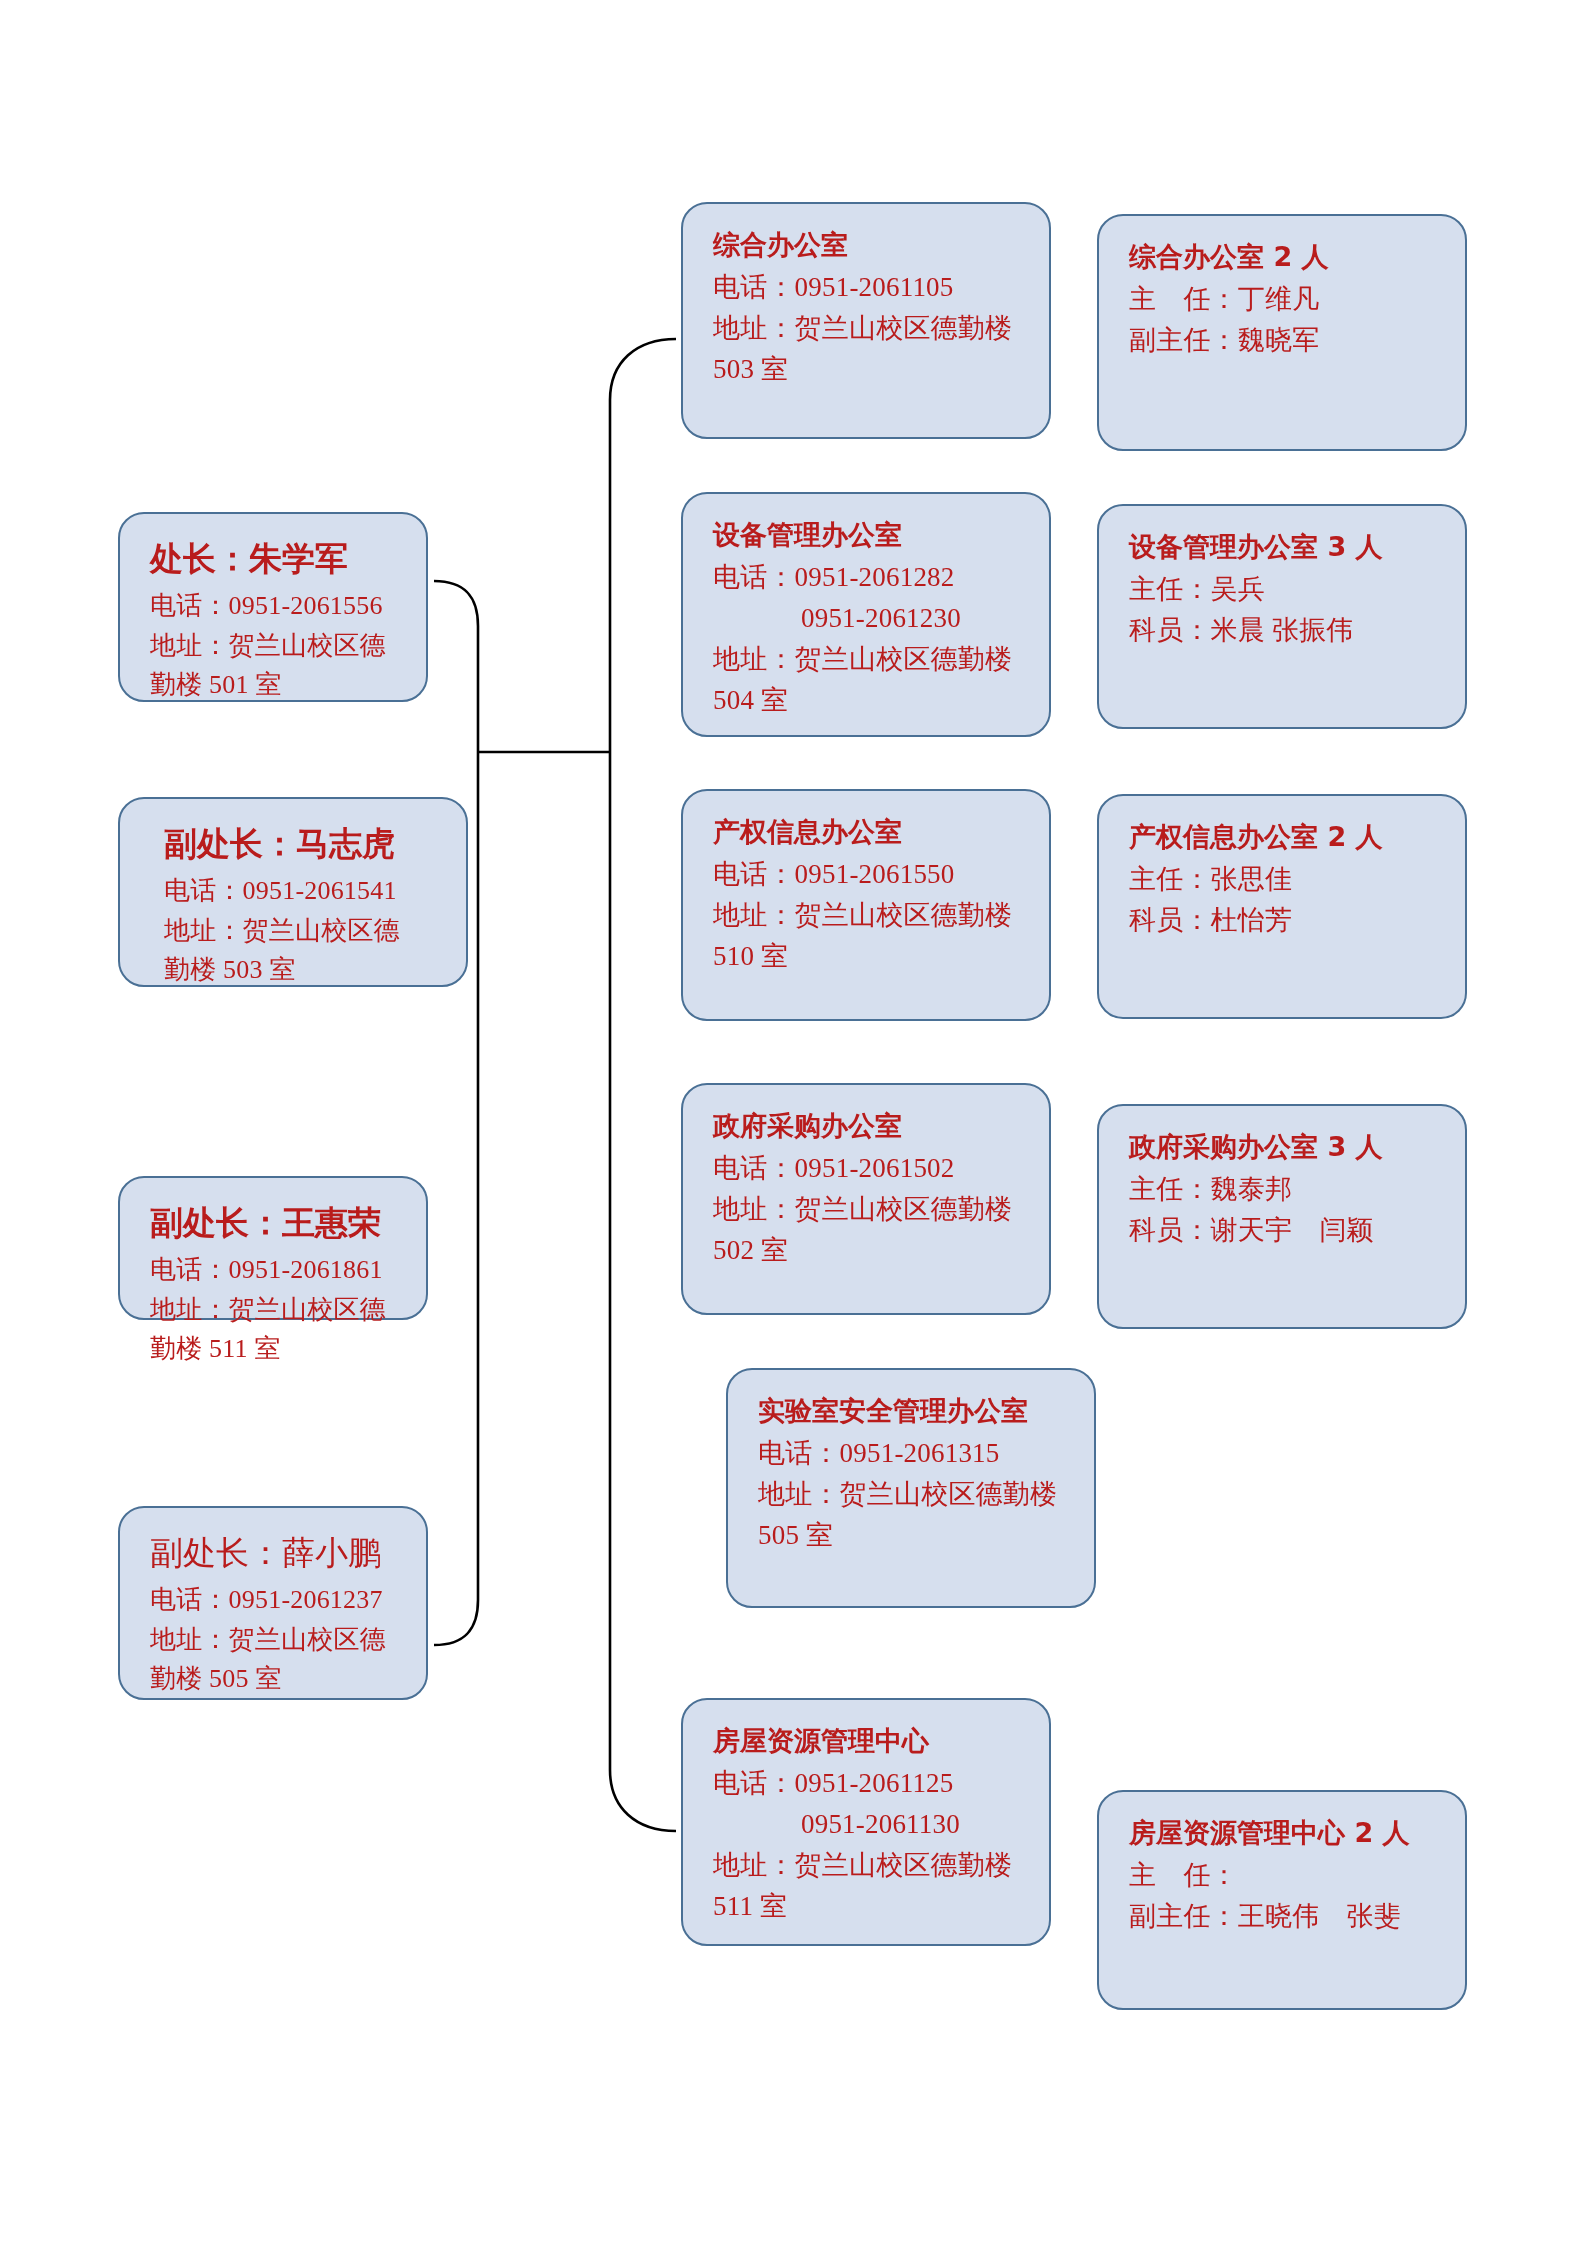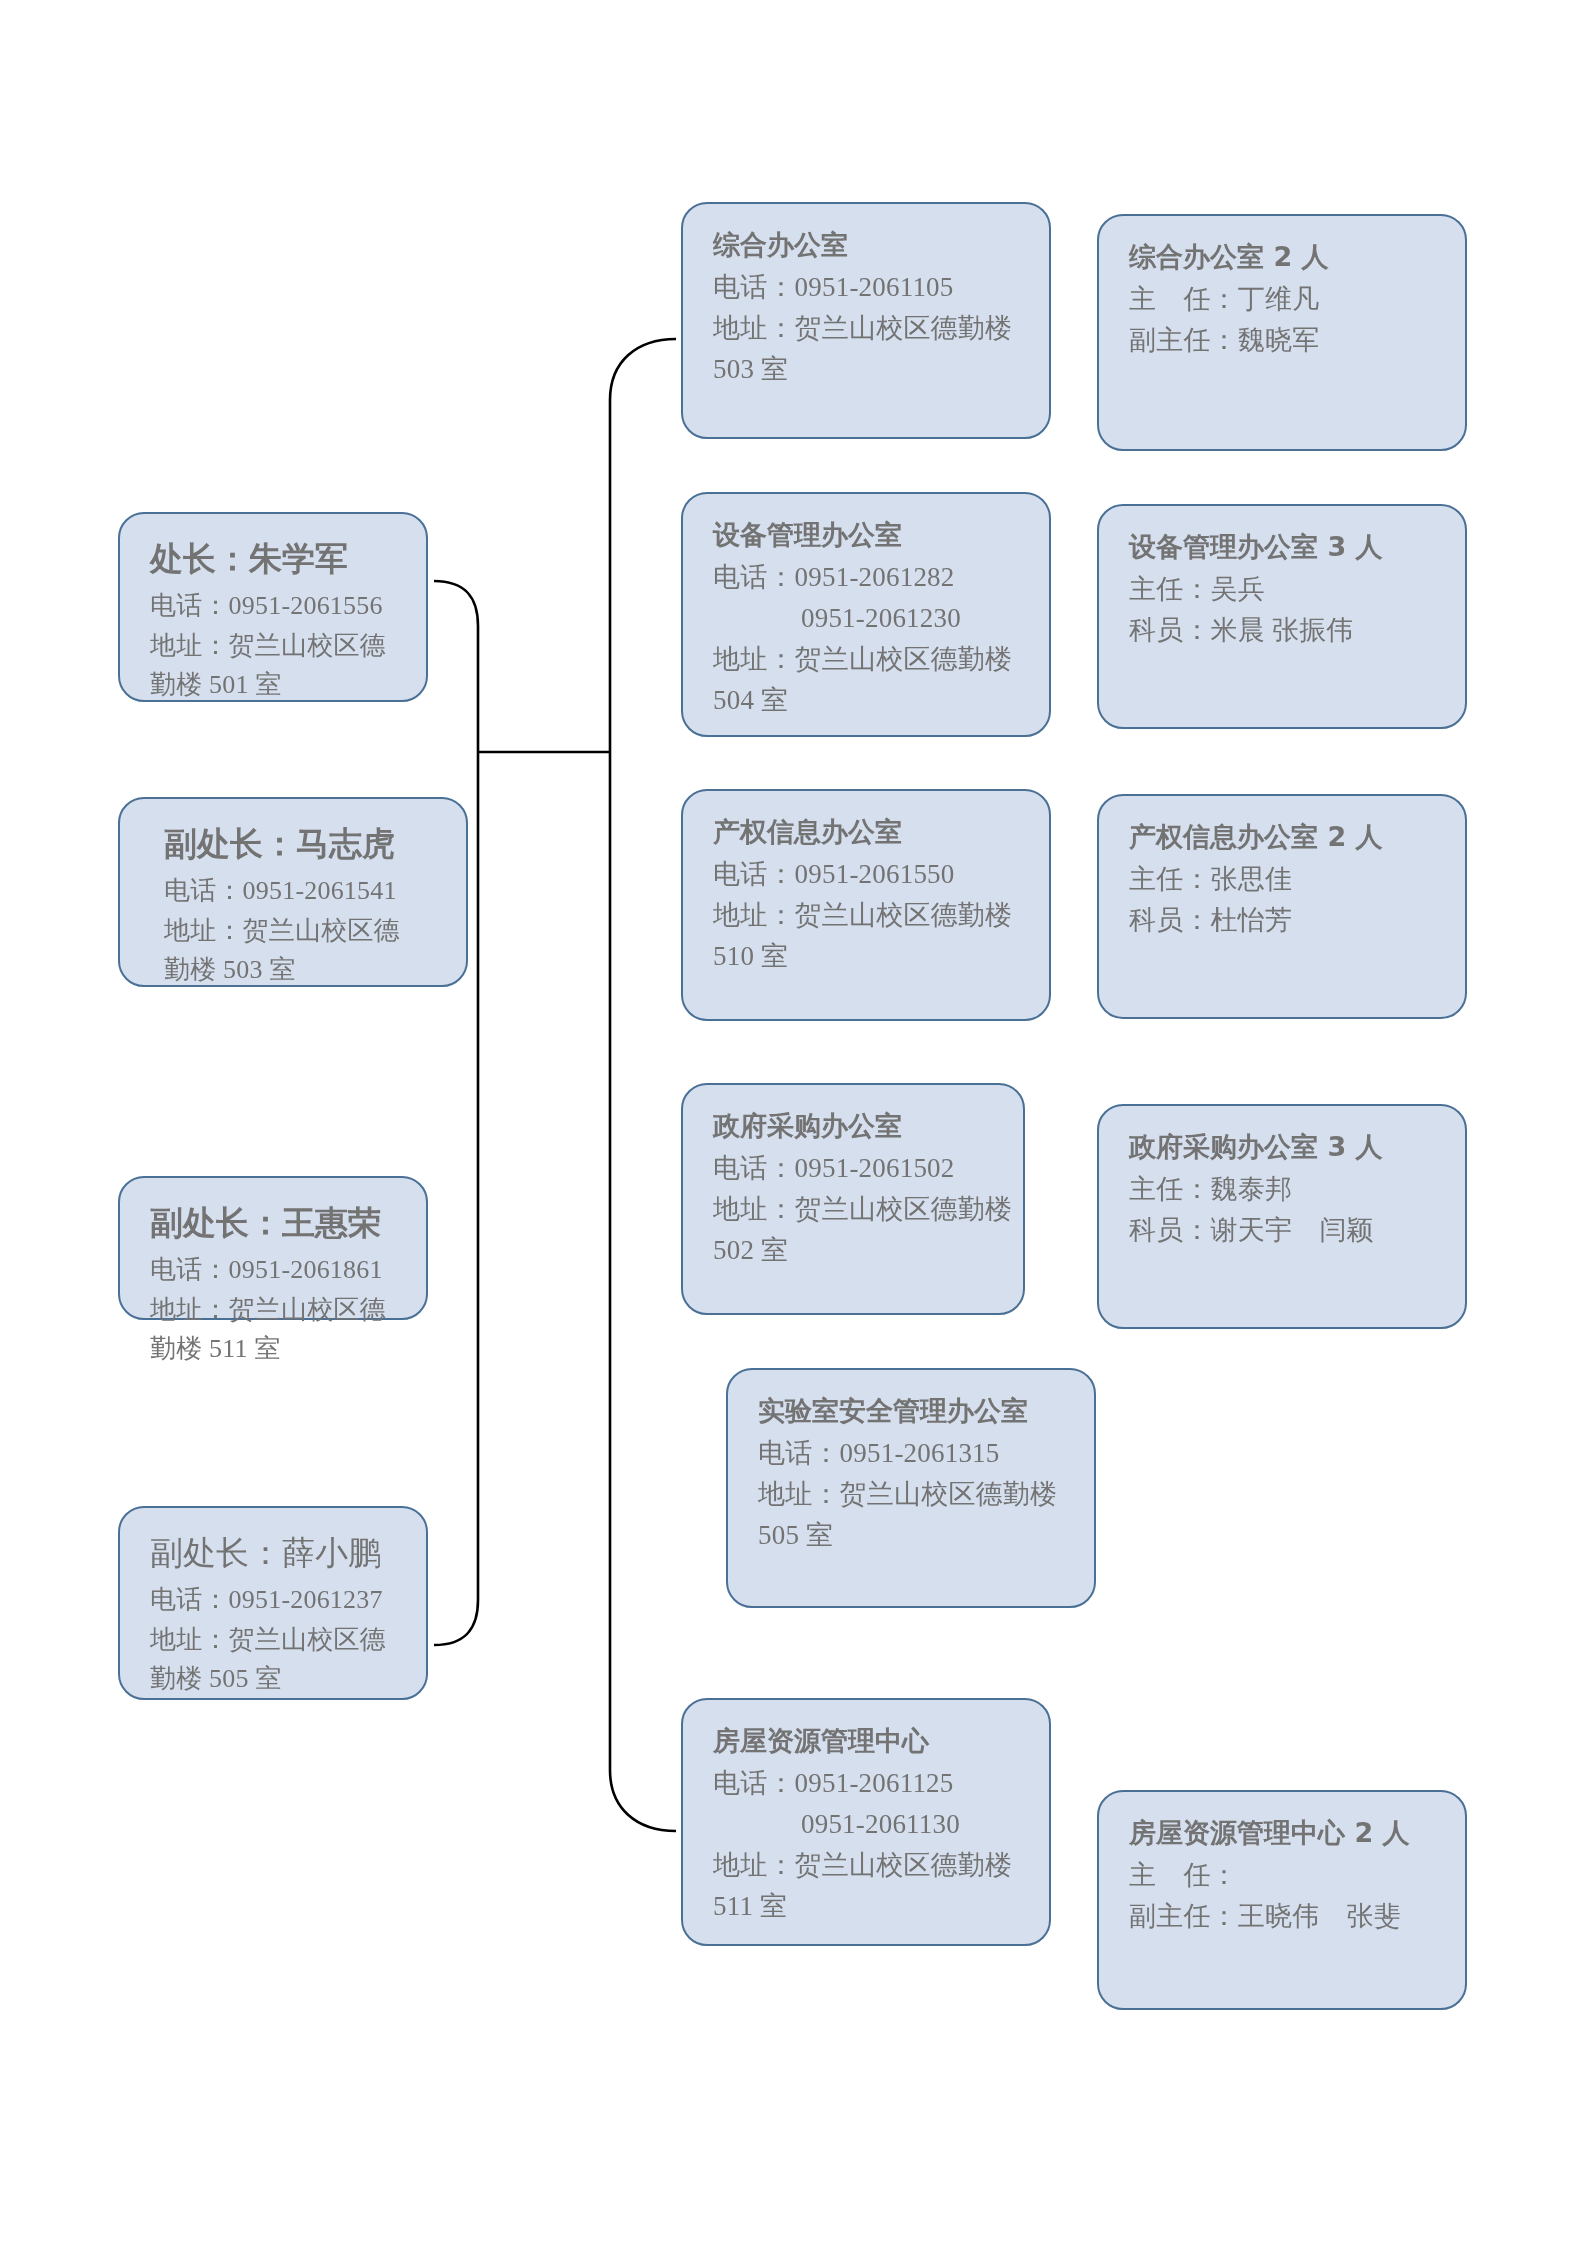--- a/index.html
+++ b/index.html
@@ -25,21 +25,21 @@
     height: 2245px;
     pointer-events: none;
   }
   .node {
     position: absolute;
     box-sizing: border-box;
     background: #d6dfee;
     border: 2.5px solid #4a7095;
     border-radius: 26px;
     padding: 20px 22px 14px 30px;
-    color: #737373;
+    color: #b91c1c;
   }
   .node .line {
     white-space: pre;
     line-height: 1.52;
     font-size: 27px;
     letter-spacing: 0.2px;
   }
   .node .line.head {
     font-weight: bold;
     font-family: "DejaVu Sans", "Liberation Sans", sans-serif;
@@ -122,21 +122,21 @@
     <div class="line">504 室</div>
   </div>
 
   <div class="node" style="left:681px; top:789px; width:370px; height:232px;">
     <div class="line head">产权信息办公室</div>
     <div class="line">电话：0951-2061550</div>
     <div class="line">地址：贺兰山校区德勤楼</div>
     <div class="line">510 室</div>
   </div>
 
-  <div class="node" style="left:681px; top:1083px; width:344px; height:232px;">
+  <div class="node" style="left:681px; top:1083px; width:370px; height:232px;">
     <div class="line head">政府采购办公室</div>
     <div class="line">电话：0951-2061502</div>
     <div class="line">地址：贺兰山校区德勤楼</div>
     <div class="line">502 室</div>
   </div>
 
   <div class="node" style="left:681px; top:1368px; width:370px; height:240px;margin-left:45px;">
     <div class="line head">实验室安全管理办公室</div>
     <div class="line">电话：0951-2061315</div>
     <div class="line">地址：贺兰山校区德勤楼</div>

